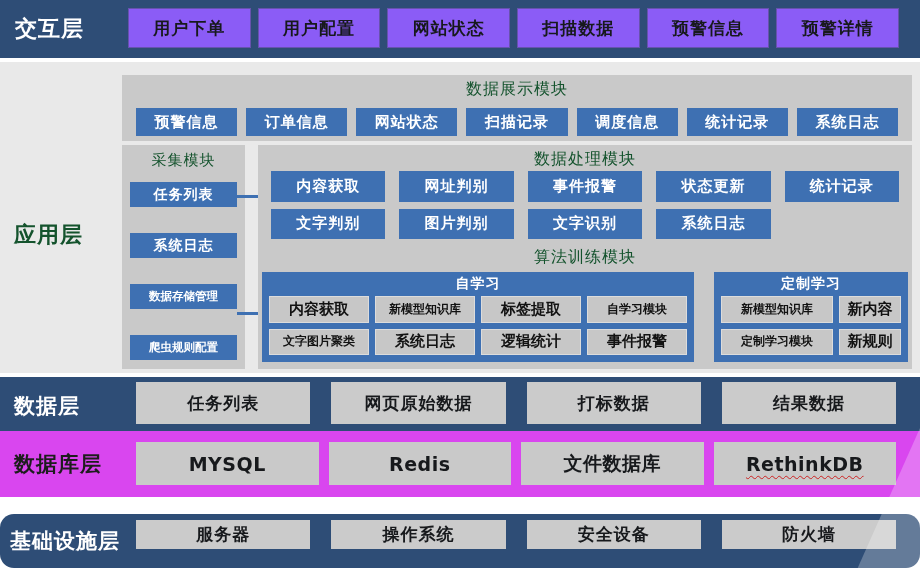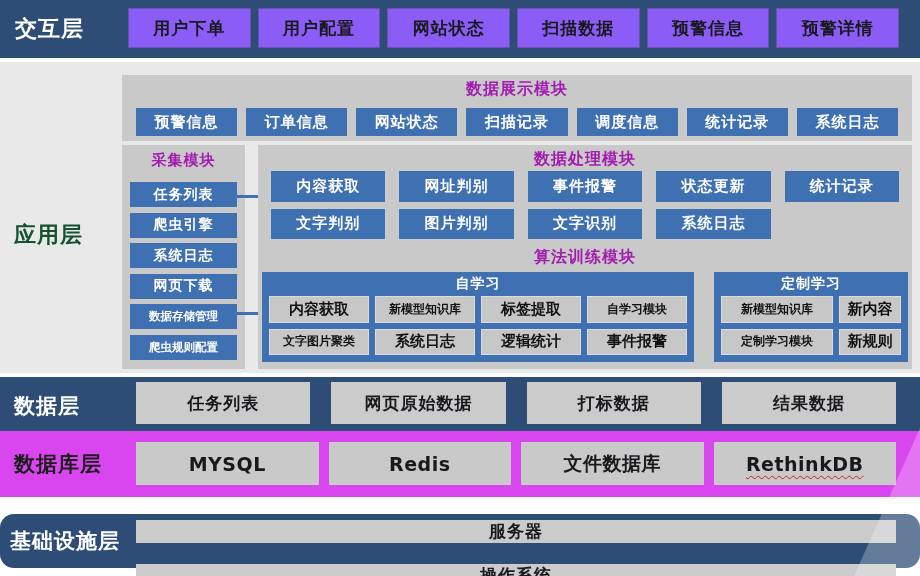--- a/index.html
+++ b/index.html
@@ -16,21 +16,21 @@
   #interaction-band .band-label { left:15px; top:50%; transform:translateY(-50%); font-size:22px; }
   #interaction-band .btn-row { position:absolute; left:128px; right:21px; top:8px; bottom:10px; display:flex; gap:7px; }
   .gray-box { background:#8b5cf6; border:1px solid rgba(60,70,85,0.45); display:flex; align-items:center; justify-content:center;
               font-weight:700; font-size:17px; color:#17191c; flex:1; letter-spacing:1px; }
 
   
   #app-band { top:62px; height:311px; background:#e9e9e9; }
   #app-band .band-label { color:#14532d; left:14px; top:158px; font-size:22px; }
 
   .panel { position:absolute; background:#c9c9c9; }
-  .panel-title { text-align:center; font-weight:700; font-size:16px; color:#a21caf; padding-top:4px; letter-spacing:1px; }
+  .panel-title { text-align:center; font-weight:400; font-size:16px; color:#14532d; padding-top:4px; letter-spacing:1px; }
 
   #display-panel { left:122px; top:13px; width:790px; height:66px; }
   #display-panel .row { position:absolute; left:14px; right:14px; top:33px; height:28px; display:flex; gap:9px; }
   .blue-box { background:#3e70b2; color:#ffffff; font-weight:700; font-size:15px; display:flex; align-items:center;
               justify-content:center; flex:1; letter-spacing:1px; white-space:nowrap; }
 
   #collect-panel { left:122px; top:83px; width:123px; height:224px; }
   #collect-panel .panel-title { font-size:15px; padding-top:6px; }
   #collect-panel .stack { position:absolute; left:8px; right:8px; top:37px; bottom:9px; display:flex; flex-direction:column; justify-content:space-between; }
   #collect-panel .blue-box { height:25px; flex:none; font-size:14px; }
@@ -66,21 +66,21 @@
   #db-band { top:431px; height:66px; background:#d946ef;padding-left:8px; }
   #db-band .band-label { color:#1d1d1d; left:14px; top:50%; transform:translateY(-50%); font-size:21px; }
   #db-band .btn-row { position:absolute; left:136px; right:24px; top:11px; height:43px; display:flex; gap:10px; }
   #db-band .gray-box { border:none; background:#c9c9c9; font-size:19px; font-weight:600; letter-spacing:0.5px; }
   .wavy { text-decoration-line:underline; text-decoration-style:wavy; text-decoration-color:#cc2222;
           text-decoration-thickness:1px; text-underline-offset:4px; }
 
   
   #infra-band { top:514px; height:54px;border-radius:14px; }
   #infra-band .band-label { left:10px; top:50%; transform:translateY(-50%); font-size:21px; }
-  #infra-band .btn-row { position:absolute; left:136px; right:24px; top:6px; height:29px; display:flex; gap:21px;flex-direction:column; }
+  #infra-band .btn-row { position:absolute; left:136px; right:24px; top:6px; height:29px; display:flex; gap:21px; }
   #infra-band .gray-box { border:none; background:#cbcbcb; font-size:17px; }
 
   
   .swoosh { position:absolute; left:920px; top:428px; width:360px; height:420px;
             background:rgba(255,255,255,0.26); transform:rotate(24deg); transform-origin:top left;
             pointer-events:none; z-index:6; }
 </style>
 </head>
 <body>
 
@@ -111,23 +111,21 @@
         <div class="blue-box">调度信息</div>
         <div class="blue-box">统计记录</div>
         <div class="blue-box">系统日志</div>
       </div>
     </div>
 
     <div class="panel" id="collect-panel">
       <div class="panel-title">采集模块</div>
       <div class="stack">
         <div class="blue-box">任务列表</div>
-        <div class="blue-box">爬虫引擎</div>
         <div class="blue-box">系统日志</div>
-        <div class="blue-box">网页下载</div>
         <div class="blue-box sm">数据存储管理</div>
         <div class="blue-box sm">爬虫规则配置</div>
       </div>
     </div>
 
     <div class="panel" id="process-panel">
       <div class="panel-title">数据处理模块</div>
       <div class="grid">
         <div class="blue-box">内容获取</div>
         <div class="blue-box">网址判别</div>

